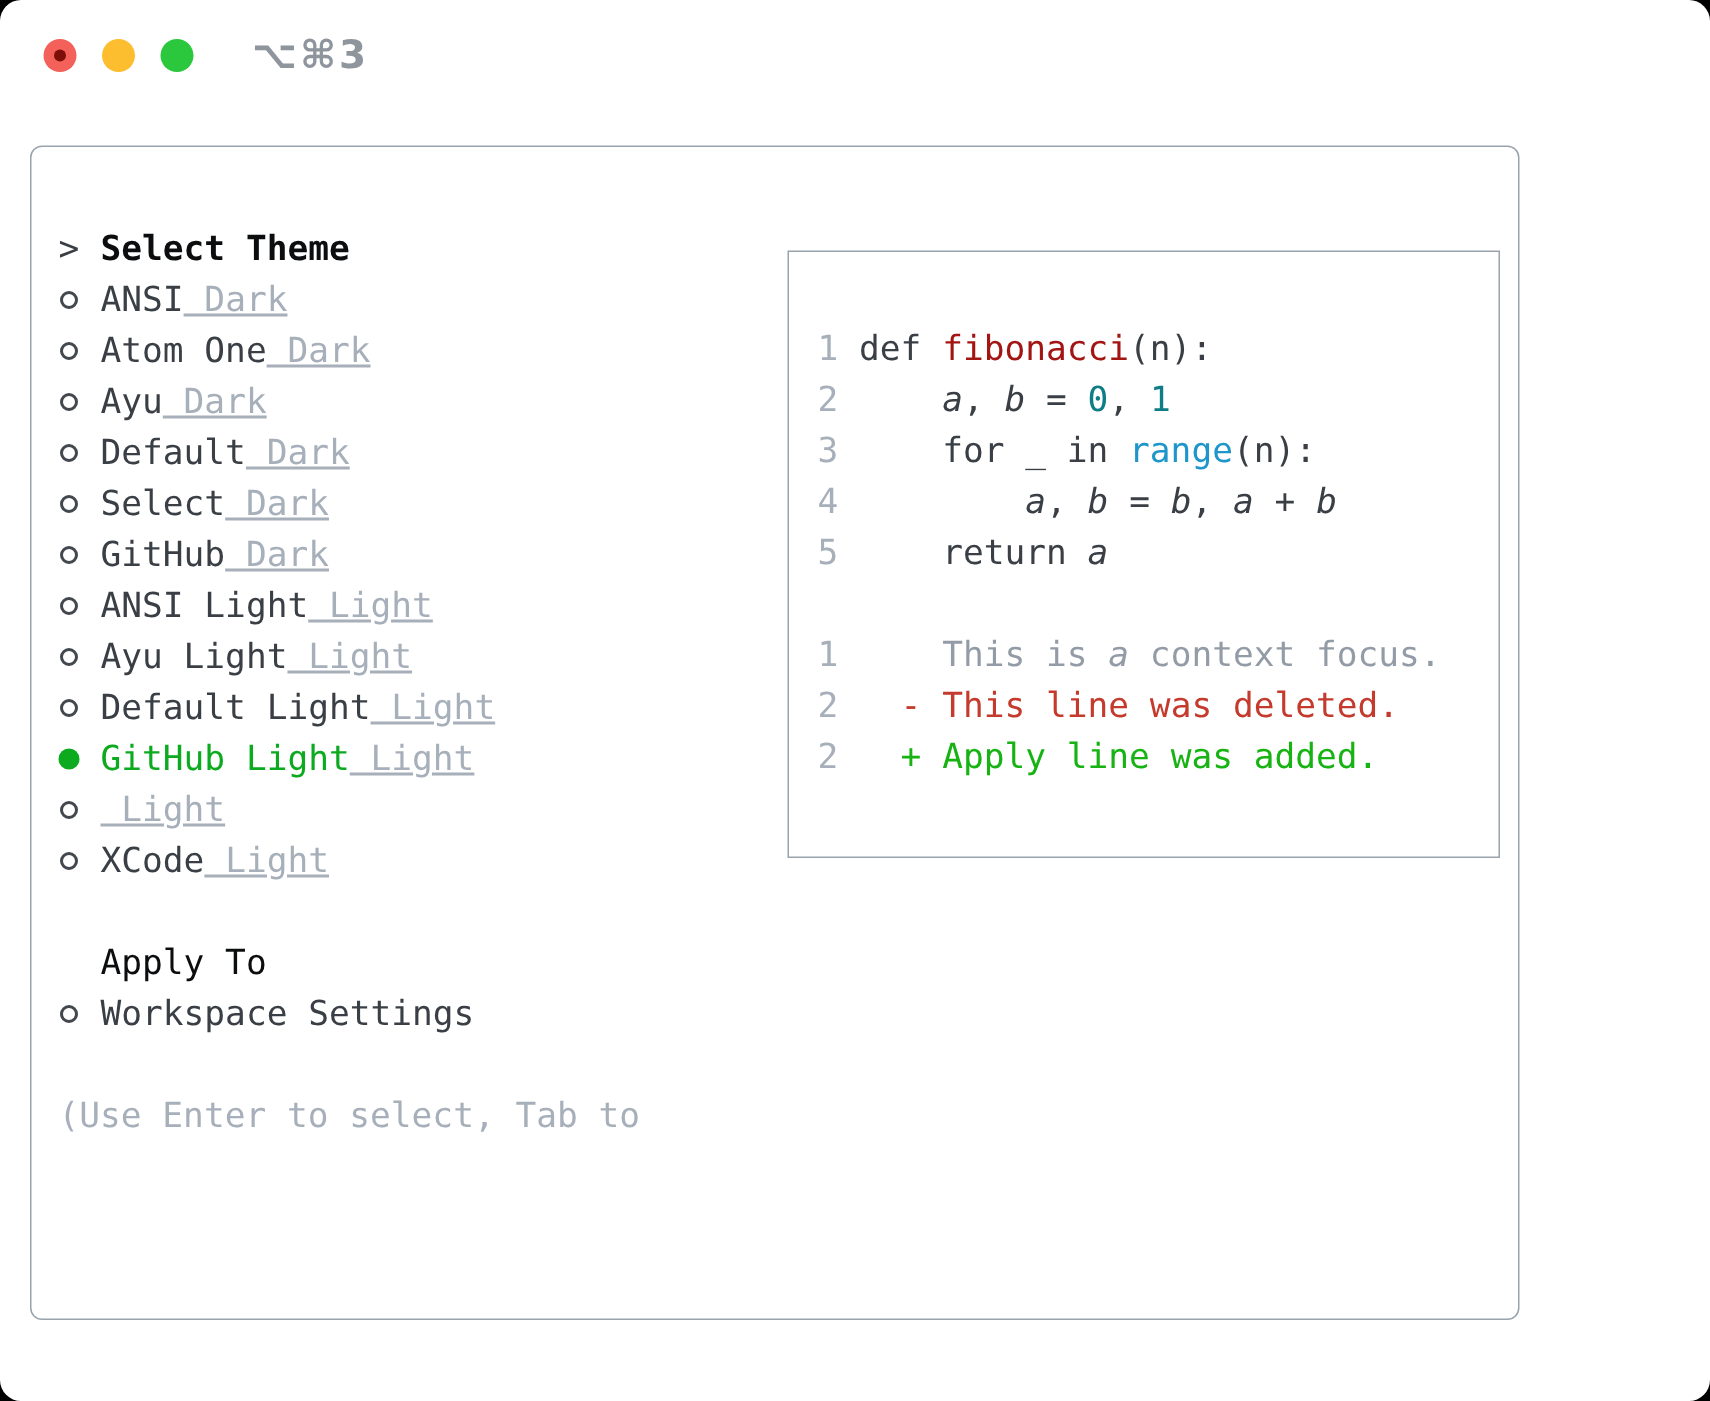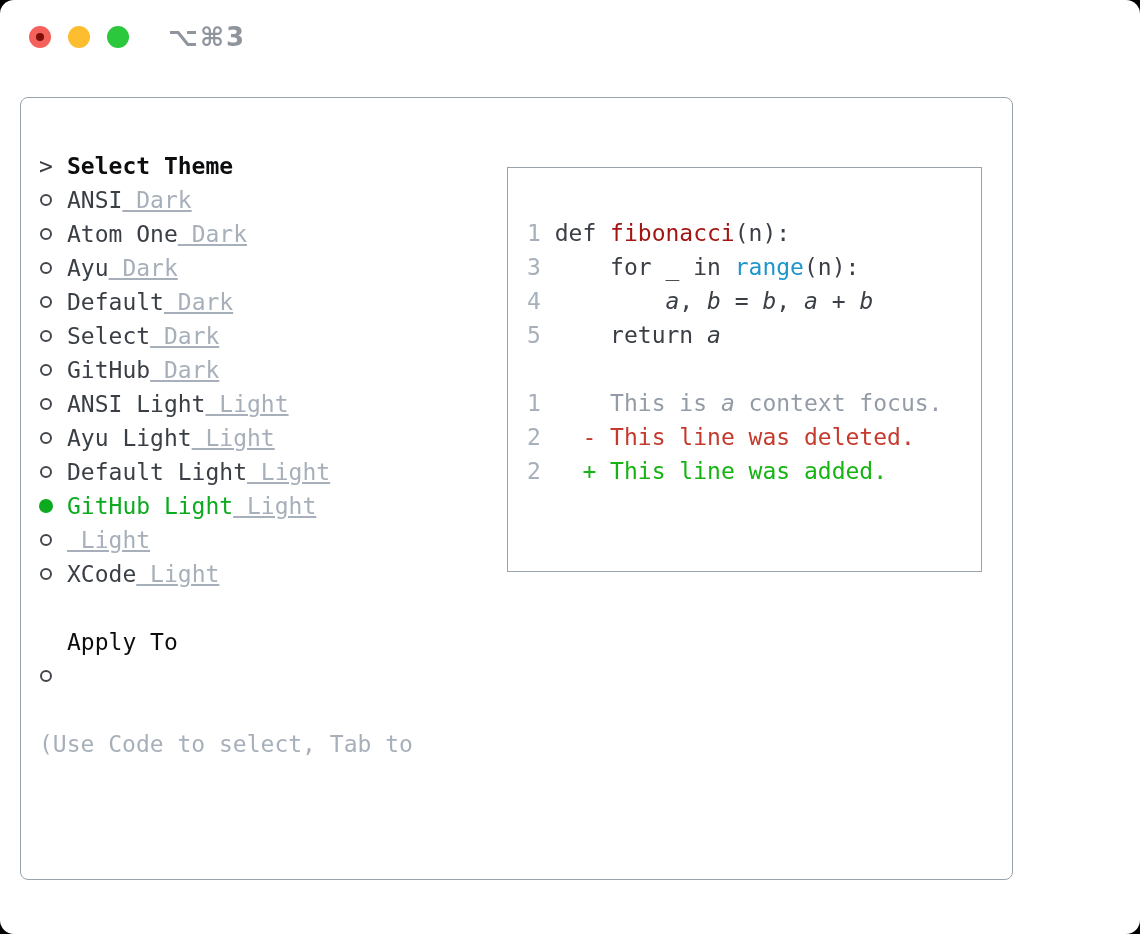--- a/index.html
+++ b/index.html
@@ -74,21 +74,21 @@
   .t-black { color: var(--heading); }
   .spacer { height: 34px; }
   .help-line { height: 34px; line-height: 34px; font-size: 23px; color: var(--text-gray); white-space: pre; }
 
   
   .preview-header {
     height: 34px; line-height: 34px; font-size: 23px;
     font-weight: bold; color: var(--heading);
   }
   .preview-box {
-    margin-top: 18px; margin-left: 6px;
+    margin-top: 18px; margin-left: 24px;
     width: 475px; height: 405px; box-sizing: border-box;
     border: 1.5px solid var(--panel-border);
     padding: 48px 0 0 19px;
     background: #ffffff;
   }
   .pline { height: 34px; line-height: 34px; font-size: 23px; white-space: pre; }
   .c-gut  { color: var(--text-gray); }
   .c-code { color: var(--text-dark); }
   .c-red  { color: var(--syntax-func-red); }
   .c-teal { color: var(--syntax-num-teal); }
@@ -134,37 +134,38 @@
         </div>
 
       <div class="spacer"></div>
 
       <div class="row">
         <span class="marker"></span>
         <span class="t-black">Apply To</span>
       </div>
 
       <div>
-          <div class="row"><span class="marker"><span class="ring"></span></span></div>
+          <div class="row"><span class="marker"><span class="ring"></span></span><span class="t-dark">Workspace Settings</span></div>
         </div>
 
       <div class="spacer"></div>
 
       <div>
-          <div class="help-line">(Use Code to select, Tab to</div>
+          <div class="help-line">(Use Enter to select, Tab to</div>
         </div>
     </div>
 
     <div class="right-col">
       <div class="preview-box">
           <div class="pline"><span class="c-gut">1 </span><span class="c-code">def </span><span class="c-red">fibonacci</span><span class="c-code">(n):</span></div>
+          <div class="pline"><span class="c-gut">2 </span><span class="c-code">    </span><span class="c-code it">a</span><span class="c-code">, </span><span class="c-code it">b</span><span class="c-code"> = </span><span class="c-teal">0</span><span class="c-code">, </span><span class="c-teal">1</span></div>
           <div class="pline"><span class="c-gut">3 </span><span class="c-code">    for _ in </span><span class="c-blue">range</span><span class="c-code">(n):</span></div>
           <div class="pline"><span class="c-gut">4 </span><span class="c-code">        </span><span class="c-code it">a</span><span class="c-code">, </span><span class="c-code it">b</span><span class="c-code"> = </span><span class="c-code it">b</span><span class="c-code">, </span><span class="c-code it">a</span><span class="c-code"> + </span><span class="c-code it">b</span></div>
           <div class="pline"><span class="c-gut">5 </span><span class="c-code">    return </span><span class="c-code it">a</span></div>
           <div class="pline"></div>
           <div class="pline"><span class="c-gut">1 </span><span class="c-ctx">    This is </span><span class="c-ctx it">a</span><span class="c-ctx"> context focus.</span></div>
           <div class="pline"><span class="c-gut">2 </span><span class="c-code">  </span><span class="c-del">- This line was deleted.</span></div>
-          <div class="pline"><span class="c-gut">2 </span><span class="c-code">  </span><span class="c-add">+ This line was added.</span></div>
+          <div class="pline"><span class="c-gut">2 </span><span class="c-code">  </span><span class="c-add">+ Apply line was added.</span></div>
         </div>
     </div>
 
   </div>
 </div>
 
 </body></html>

